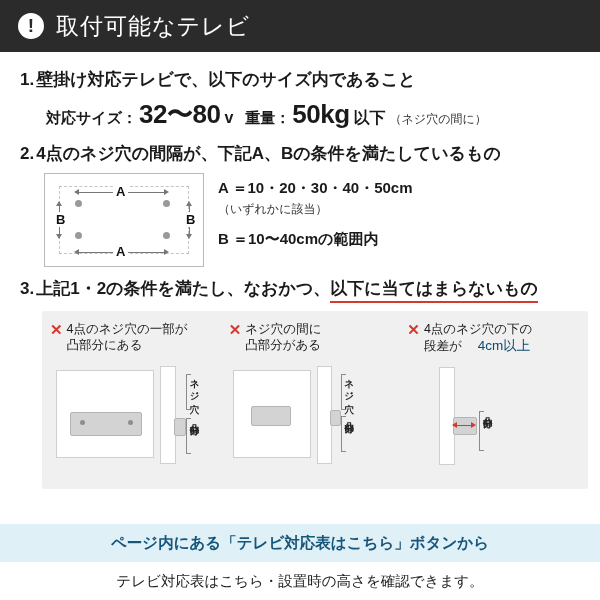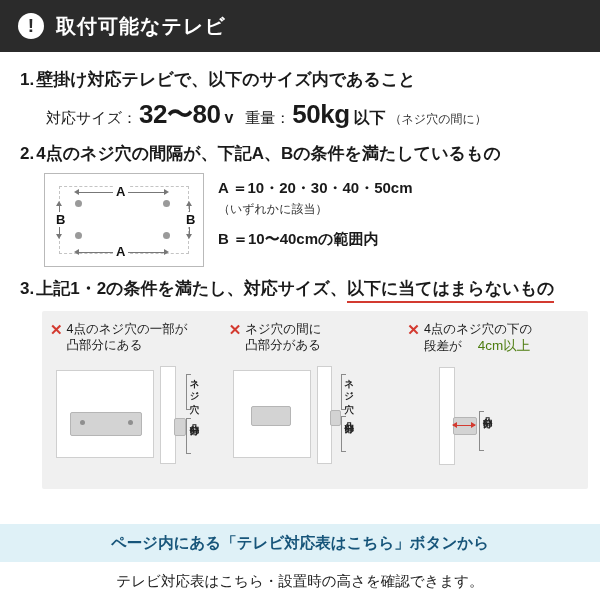--- a/index.html
+++ b/index.html
@@ -39,22 +39,22 @@
     background: #ffffff;
     color: #2b2b2b;
     font-size: 19px;
     font-weight: bold;
     line-height: 26px;
     text-align: center;
     margin-right: 12px;
     flex: none;
   }
   .header-title {
-    font-size: 20px;
-    font-weight: bold;
+    font-size: 23px;
+    font-weight: normal;
     letter-spacing: 1px;
   }
 
   
   .content {
     padding: 16px 20px 0 20px;
     box-sizing: border-box;
   }
 
   .section {
@@ -77,21 +77,21 @@
 
   
   .size-row {
     display: flex;
     align-items: baseline;
     margin: 6px 0 0 26px;
     white-space: nowrap;
   }
   .size-label {
     font-size: 15px;
-    font-weight: normal;
+    font-weight: bold;
   }
   .size-big {
     font-size: 26px;
     font-weight: bold;
     margin: 0 2px;
     letter-spacing: -0.5px;
   }
   .size-mid {
     font-size: 16px;
     font-weight: bold;
@@ -230,21 +230,21 @@
     font-weight: bold;
     margin-right: 4px;
     line-height: 1.25;
     flex: none;
   }
   .panel-title {
     font-size: 12.5px;
     font-weight: normal;
     line-height: 1.3;
   }
-  .red-em { color: #4d7c0f; font-size: 13.5px; padding-left: 16px; }
+  .red-em { color: #0c4a6e; font-size: 13.5px; padding-left: 16px; }
 
   .panel-fig {
     position: relative;
     height: 118px;
     background: #f0f0f0;
   }
   .tv-box {
     position: absolute;
     background: #ffffff;
     border: 1px solid #cfcfcf;
@@ -388,21 +388,21 @@
           <div class="t-line">A ＝10・20・30・40・50cm</div>
           <div class="t-sub">（いずれかに該当）</div>
           <div class="t-line2">B ＝10〜40cmの範囲内</div>
         </div>
       </div>
     </div>
 
     <div class="section">
       <div class="sec3-head">
         <span class="sec-num">3.</span>
-        <span class="sec-text">上記1・2の条件を満たし、対応サイズ、</span>
+        <span class="sec-text">上記1・2の条件を満たし、なおかつ、</span>
         <span class="sec-text underline-red">以下に当てはまらないもの</span>
       </div>
 
       <div class="panels">
 
         <div class="panel">
           <div class="panel-head">
             <span class="x-mark">✕</span>
             <span class="panel-title">
               <span>4点のネジ穴の一部が</span><br>

